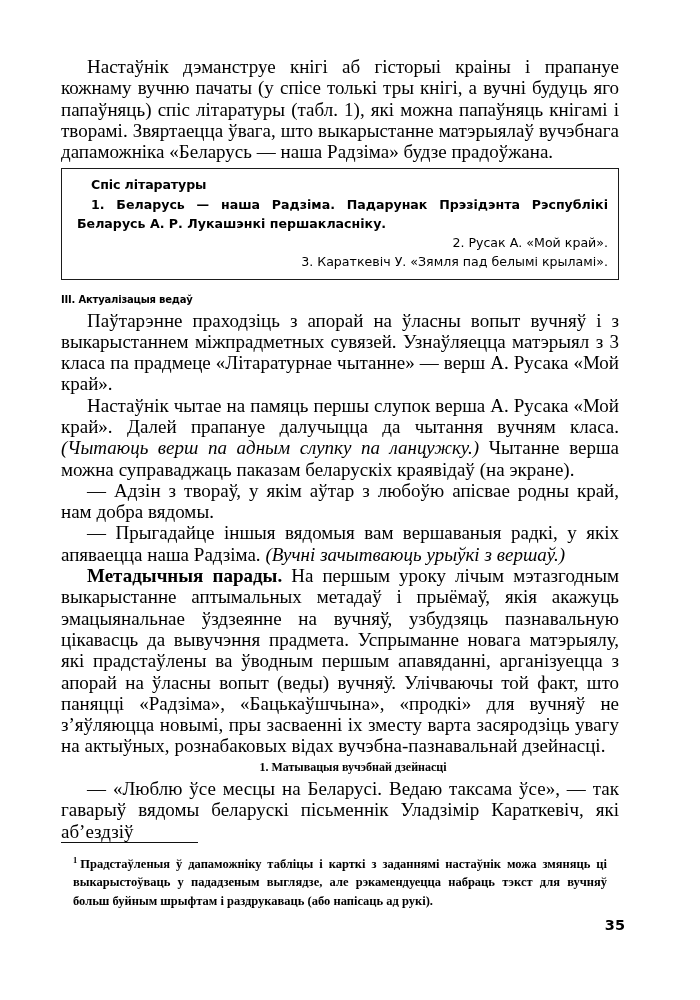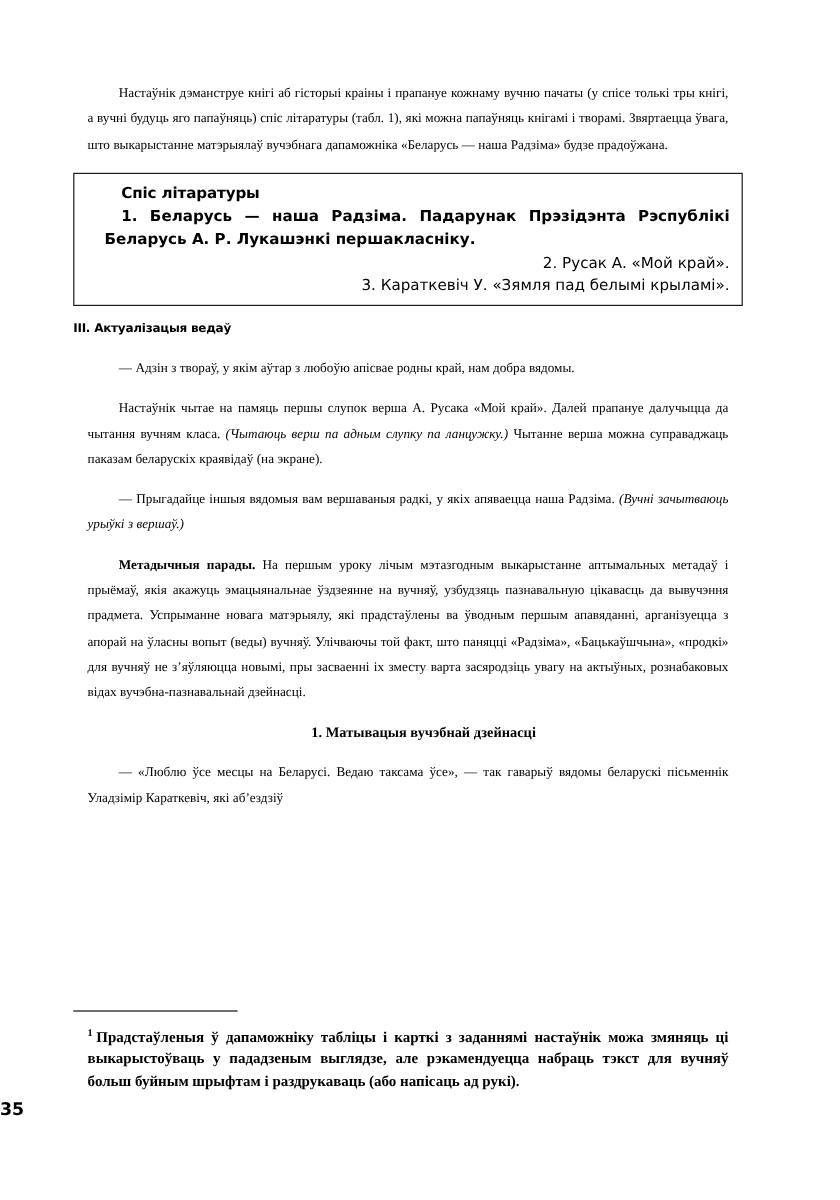--- a/index.html
+++ b/index.html
@@ -21,22 +21,22 @@
     box-sizing: border-box;
     overflow: hidden;
   }
   .content {
     position: absolute;
     left: 61px;
     top: 56px;
     width: 558px;
   }
   p.body-par {
-    margin: 12px;
-    font-size: 11px;
+    margin: 0;
+    font-size: 19px;
     line-height: 21.3px;
     text-align: justify;
     text-indent: 26px;
     hyphens: manual;
     word-spacing: 0.1px;
   }
   .caption-line {
     margin: 0;
     margin-top: 7px;
     font-size: 15.2px;
@@ -49,21 +49,21 @@
     font-size: 9.5px;
     font-style: normal;
     vertical-align: super;
     line-height: 0;
   }
   .lit-box {
     margin-top: 6px;
     border: 1.1px solid #1b1b1b;
     background: #ffffff;
     box-sizing: border-box;
-    padding: 6px 10px 7px 25px;
+    padding: 6px 10px 7px 15px;
     width: 558px;
   }
   .lit-box p {
     margin: 0;
     font-family: "DejaVu Sans", "Liberation Sans", sans-serif;
     font-size: 12.6px;
     line-height: 19.2px;
     text-align: justify;
   }
   .lit-box p.lit-title {
@@ -128,21 +128,21 @@
     font-size: 8.5px;
     vertical-align: super;
     line-height: 0;
     margin-right: 3px;
   }
   .page-number {
     position: absolute;
     left: 0;
     top: 917px;
     width: 625px;
-    text-align: left;
+    text-align: right;
     font-family: "DejaVu Sans", "Liberation Sans", sans-serif;
     font-size: 14.5px;
     font-weight: bold;
   }
 </style>
 </head>
 <body>
 
 <div class="page">
 
@@ -153,24 +153,25 @@
 
     <div class="lit-box">
       <p class="lit-title">Спіс літаратуры</p>
       <p class="lit-item">1. Беларусь — наша Радзіма. Падарунак Прэзідэнта Рэспублікі Беларусь А. Р. Лукашэнкі першакласніку.</p>
       <p class="lit-item-last">2. Русак А. «Мой край».</p>
       <p class="lit-item-last">3. Караткевіч У. «Зямля пад белымі крыламі».</p>
     </div>
 
     <h2 class="sec-head">III. Актуалізацыя ведаў</h2>
 
+    <p class="body-par">Паўтарэнне праходзіць з апорай на ўласны вопыт вучняў і з выкарыстаннем міжпрадметных сувязей. Узнаўляецца матэрыял з 3 класа па прадмеце «Літаратурнае чытанне» — верш А. Русака «Мой край».</p>
+
+    <p class="body-par"><span>Настаўнік чытае на памяць першы слупок верша А. Русака «Мой край». Далей прапануе далучыцца да чытання вучням класа. </span><span class="italic">(Чытаюць верш па адным слупку па ланцужку.)</span><span> Чытанне верша можна суправаджаць паказам беларускіх краявідаў (на экране).</span></p>
 
     <p class="body-par">— Адзін з твораў, у якім аўтар з любоўю апісвае родны край, нам добра вядомы.</p>
-
-    <p class="body-par"><span>Настаўнік чытае на памяць першы слупок верша А. Русака «Мой край». Далей прапануе далучыцца да чытання вучням класа. </span><span class="italic">(Чытаюць верш па адным слупку па ланцужку.)</span><span> Чытанне верша можна суправаджаць паказам беларускіх краявідаў (на экране).</span></p>
 
     <p class="body-par"><span>— Прыгадайце іншыя вядомыя вам вершаваныя радкі, у якіх апяваецца наша Радзіма. </span><span class="italic">(Вучні зачытваюць урыўкі з вершаў.)</span></p>
 
 
     <p class="body-par"><span class="bold">Метадычныя парады.</span><span> На першым уроку лічым мэтазгодным выкарыстанне аптымальных метадаў і прыёмаў, якія акажуць эмацыянальнае ўздзеянне на вучняў, узбудзяць пазнавальную цікавасць да вывучэння прадмета. Успрыманне новага матэрыялу, які прадстаўлены ва ўводным першым апавяданні, арганізуецца з апорай на ўласны вопыт (веды) вучняў. Улічваючы той факт, што паняцці «Радзіма», «Бацькаўшчына», «продкі» для вучняў не з’яўляюцца новымі, пры засваенні іх зместу варта засяродзіць увагу на актыўных, рознабаковых відах вучэбна-пазнавальнай дзейнасці.</span></p>
 
     <h3 class="sub-head">1. Матывацыя вучэбнай дзейнасці</h3>
 
     <p class="body-par">— «Люблю ўсе месцы на Беларусі. Ведаю таксама ўсе», — так гаварыў вядомы беларускі пісьменнік Уладзімір Караткевіч, які аб’ездзіў</p>
 

